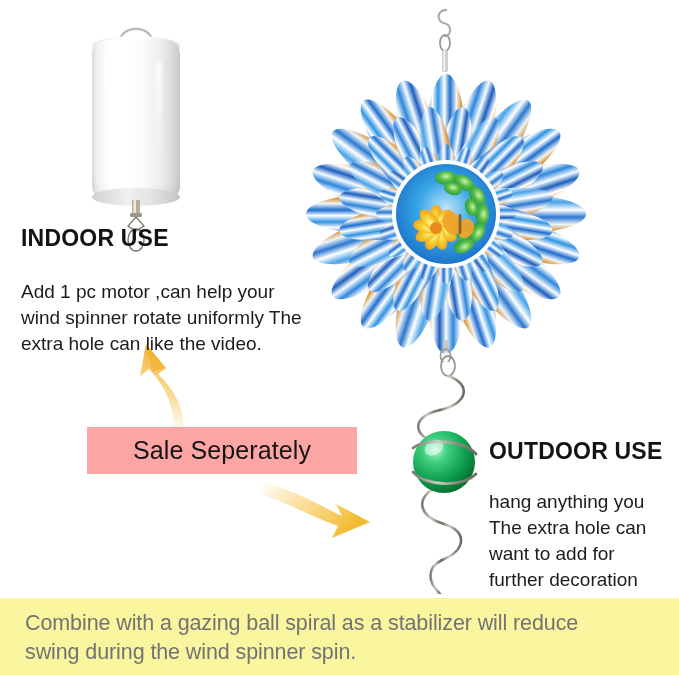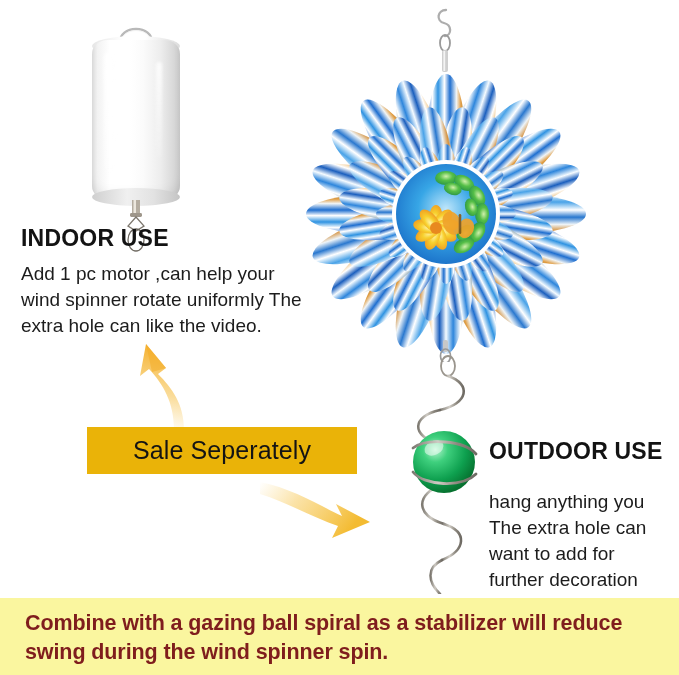--- a/index.html
+++ b/index.html
@@ -104,57 +104,57 @@
     line-height: 26px;
     color: #1c1c1c;
     white-space: nowrap;
   }
 
   #indoor-block {
     position: absolute;
     left: 21px; top: 225px;
     width: 300px;
   }
-  #indoor-block .heading { margin-bottom: 9px; }
+  #indoor-block .heading { margin-bottom: 27px; }
 
   #outdoor-block {
     position: absolute;
     left: 489px; top: 438px;
     width: 185px;
   }
   #outdoor-block .heading { margin-bottom: 24px; }
 
   
   #sale-banner {
     position: absolute;
     left: 87px; top: 427px;
     width: 270px; height: 47px;
-    background: #eab308;
+    background: #fca5a5;
     display: flex;
     align-items: center;
     justify-content: center;
   }
   #sale-banner .sale-text {
     font-size: 25px;
     color: #141414;
     letter-spacing: .1px;
   }
 
   #bottom-banner {
     position: absolute;
     left: 0; top: 598px;
     width: 679px; height: 77px;
     background: #faf69f;
     padding: 11px 20px 0 25px;
   }
   #bottom-banner .bline {
     font-size: 21.5px;
     line-height: 29px;
-    color: #7f1d1d;
-    font-weight: 700;
+    color: #737373;
+    font-weight: 400;
     letter-spacing: -.1px;
     white-space: nowrap;
   }
 
   
   #arrow-up {
     position: absolute;
     left: 122px; top: 332px;
     width: 120px; height: 100px;
   }

